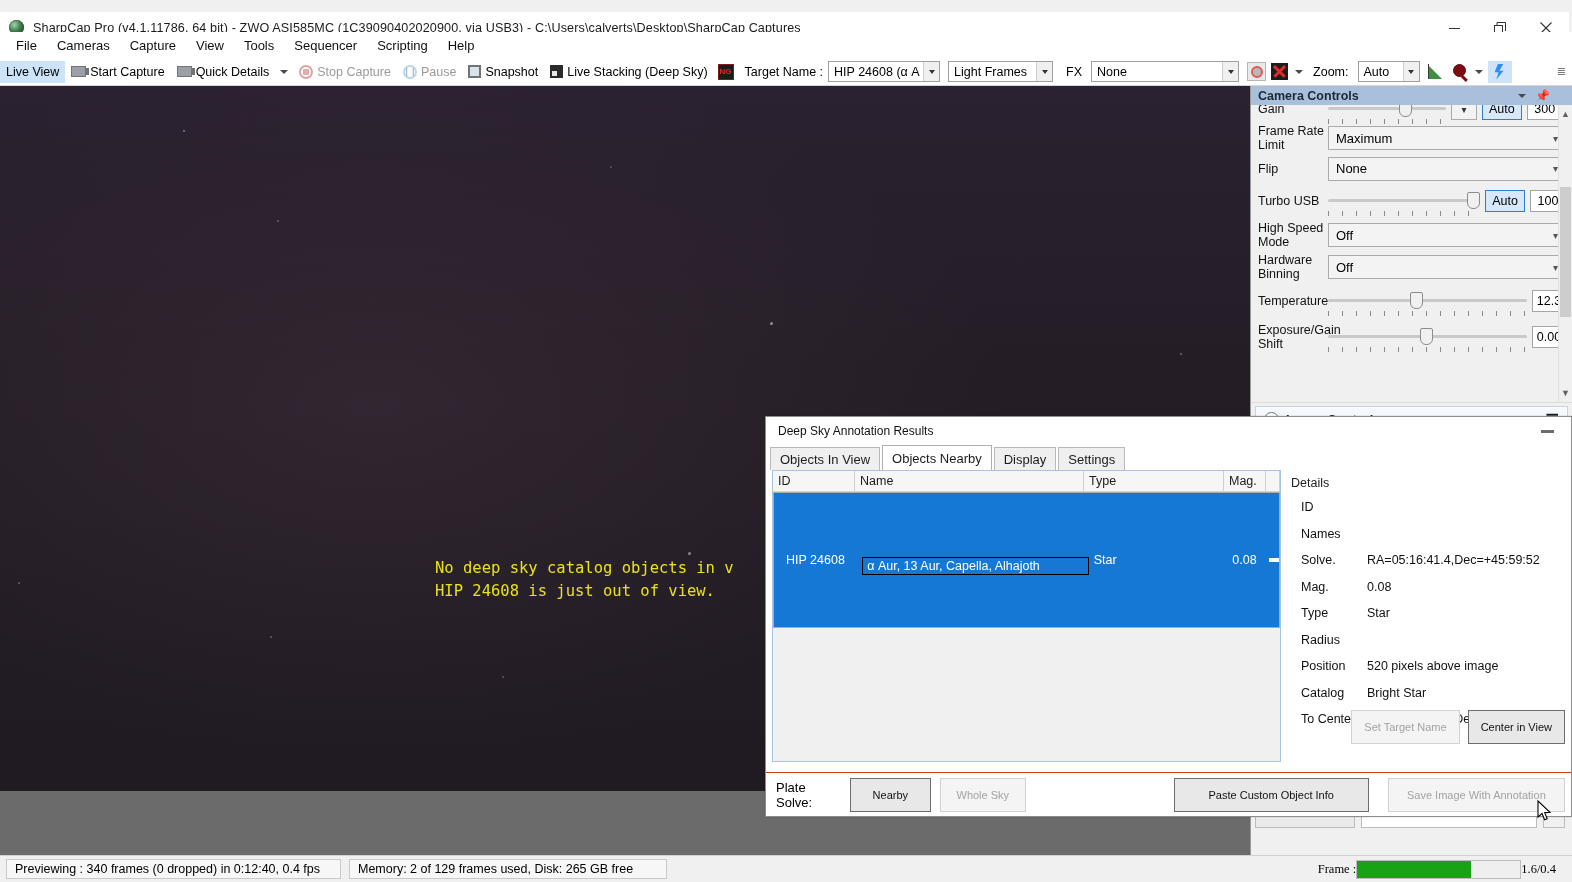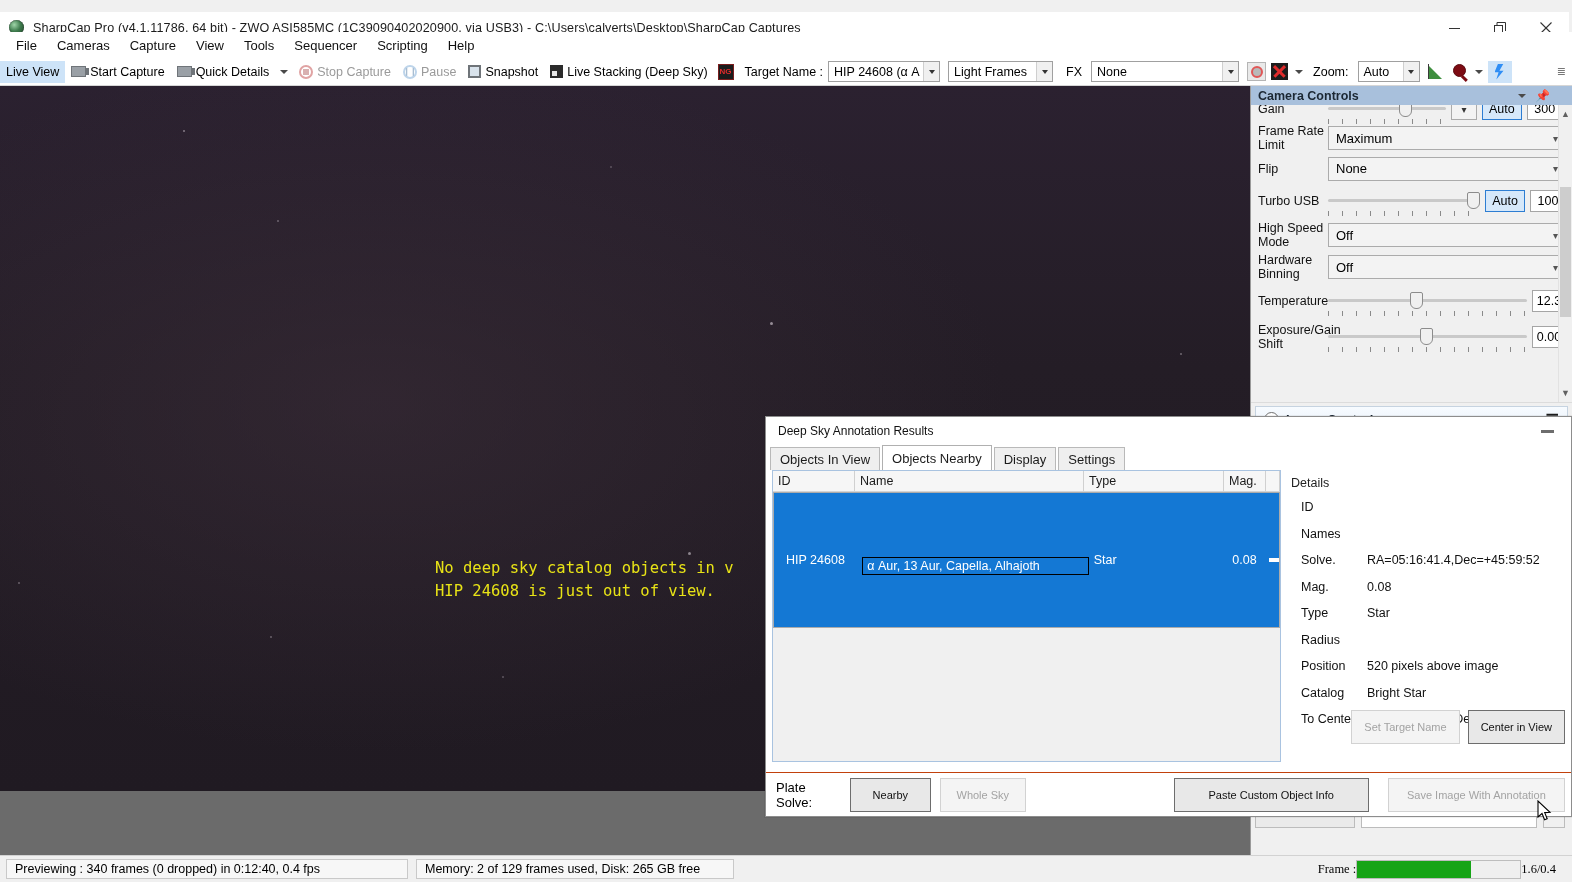--- a/index.html
+++ b/index.html
@@ -579,21 +579,21 @@
       <div class="btn primary" style="width:207px;margin-left:139px;">Paste Custom Object Info</div>
       <div class="btn disabled" style="width:188px;margin-left:10px;">Save Image With Annotation</div>
     </div>
   </div>
 
   <svg class="cursor-arrow" viewBox="0 0 16 22">
     <path d="M1,1 L1,17 L5,13.5 L7.6,19.8 L10.2,18.7 L7.7,12.6 L13,12.3 Z" fill="#fff" stroke="#000" stroke-width="1.1"></path>
   </svg>
 
   <div class="statusbar">
-    <div class="status-cell" style="width:402px;">Previewing : 340 frames (0 dropped) in 0:12:40, 0.4 fps</div>
+    <div class="status-cell" style="width:335px;">Previewing : 340 frames (0 dropped) in 0:12:40, 0.4 fps</div>
     <div class="status-cell" style="width:318px;">Memory: 2 of 129 frames used, Disk: 265 GB free</div>
     <div class="status-right">
       <span>Frame :</span>
       <span class="progress">
           <i class="fill" style="width: 70%; background: rgb(22, 164, 22);"></i>
         </span>
       <span>1.6/0.4</span>
     </div>
   </div>
 

